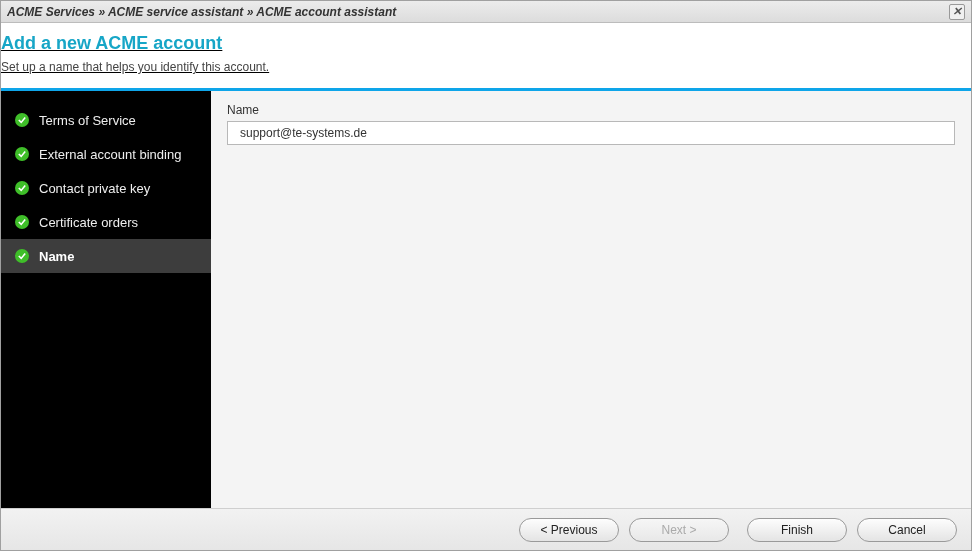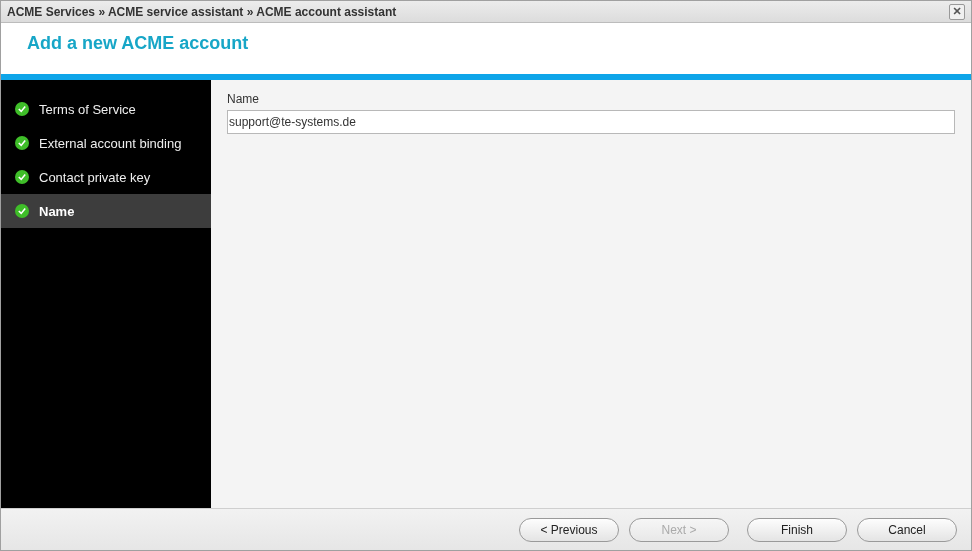--- a/index.html
+++ b/index.html
@@ -26,20 +26,21 @@
     .titlebar {
       height: 22px;
       background: linear-gradient(#ececec, #dcdcdc);
       border-bottom: 1px solid #bcbcbc;
       display: flex;
       align-items: center;
       padding: 0 6px;
       font-size: 12px;
       font-weight: bold;
       color: #333;
+      font-style: italic;
     }
     .titlebar .crumbs {
       flex: 1;
       white-space: nowrap;
       overflow: hidden;
       text-overflow: ellipsis;
     }
     .titlebar .close {
       width: 16px;
       height: 16px;
@@ -48,22 +49,23 @@
       background: #f0f0f0;
       display: flex;
       align-items: center;
       justify-content: center;
       cursor: pointer;
       font-size: 11px;
       color: #555;
       line-height: 1;
     }
     .header {
-      padding: 10px 14px 14px 26px;
-      border-bottom: 6px solid #0ea5e9;
+      padding: 10px 14px 14px 0;
+      border-bottom: 3px solid #0ea5e9;
+      text-decoration: underline;
     }
     .header h1 {
       font-size: 18px;
       font-weight: bold;
       color: #17a6c7;
       margin-bottom: 6px;
     }
     .header p {
       font-size: 12px;
       color: #444;
@@ -119,21 +121,21 @@
     .field-label {
       font-size: 12px;
       color: #333;
       margin-bottom: 4px;
     }
     .text-input {
       width: 100%;
       height: 24px;
       border: 1px solid #b8b8b8;
       background: #fff;
-      padding: 0 1px;
+      padding: 0 12px;
       font-size: 12px;
       color: #333;
       outline: none;
     }
     .footer {
       height: 42px;
       background: linear-gradient(#f2f2f2, #e6e6e6);
       border-top: 1px solid #cfcfcf;
       display: flex;
       align-items: center;
@@ -167,20 +169,21 @@
 <div class="window">
   <div class="titlebar">
     <div class="crumbs">ACME Services » ACME service assistant » ACME account assistant</div>
     <div class="close">
       <span>✕</span>
     </div>
   </div>
 
   <div class="header">
     <h1>Add a new ACME account</h1>
+    <p>Set up a name that helps you identify this account.</p>
   </div>
 
   <div class="body">
     <div class="sidebar">
       <div class="step">
         <span class="check">
           <svg viewBox="0 0 10 10">
               <path d="M1 5 L4 8 L9 2" stroke="#fff" stroke-width="2" fill="none"></path>
             </svg>
         </span>
@@ -194,20 +197,28 @@
         </span>
         <span>External account binding</span>
       </div>
       <div class="step">
         <span class="check">
           <svg viewBox="0 0 10 10">
               <path d="M1 5 L4 8 L9 2" stroke="#fff" stroke-width="2" fill="none"></path>
             </svg>
         </span>
         <span>Contact private key</span>
+      </div>
+      <div class="step">
+        <span class="check">
+          <svg viewBox="0 0 10 10">
+              <path d="M1 5 L4 8 L9 2" stroke="#fff" stroke-width="2" fill="none"></path>
+            </svg>
+        </span>
+        <span>Certificate orders</span>
       </div>
       <div class="step active">
         <span class="check">
           <svg viewBox="0 0 10 10">
               <path d="M1 5 L4 8 L9 2" stroke="#fff" stroke-width="2" fill="none"></path>
             </svg>
         </span>
         <span>Name</span>
       </div>
     </div>

